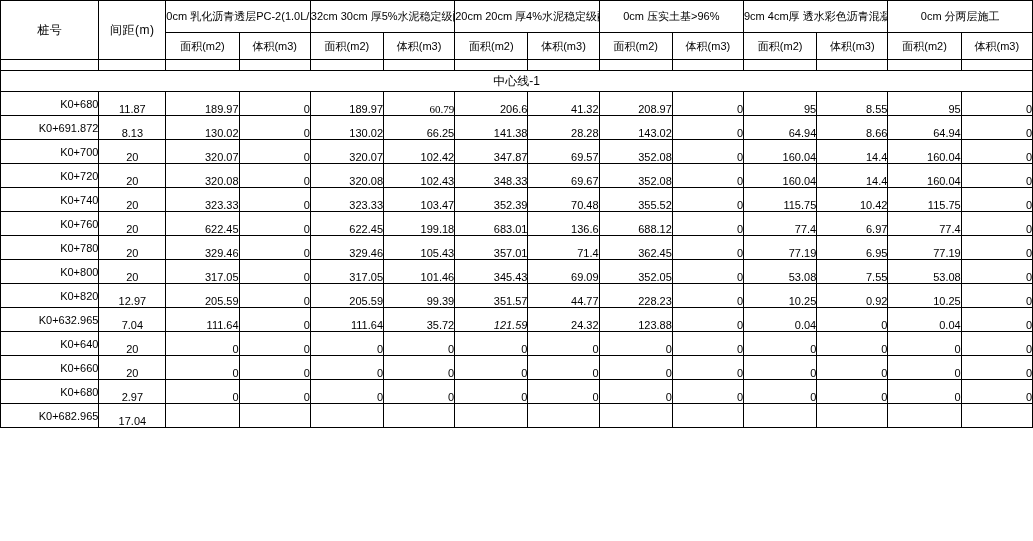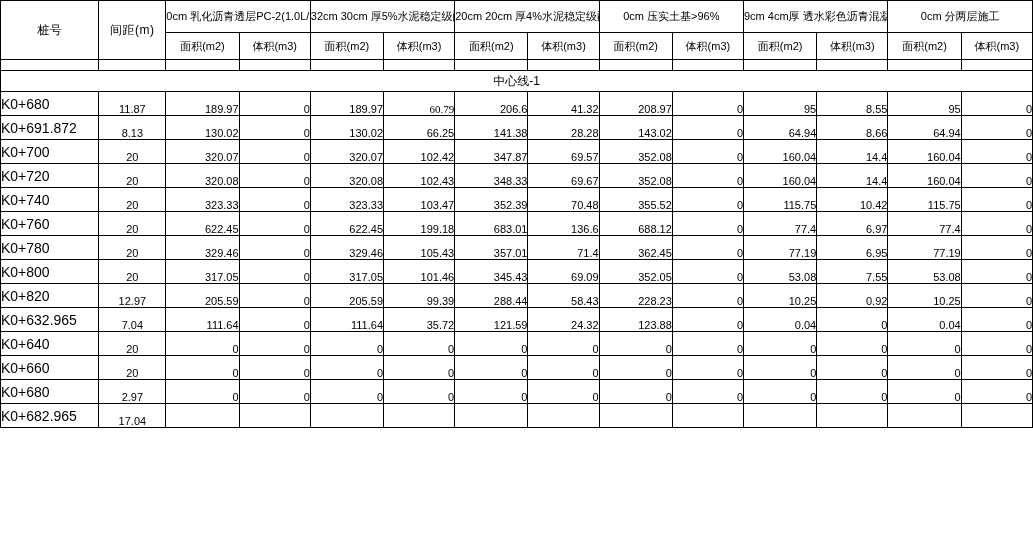--- a/index.html
+++ b/index.html
@@ -48,22 +48,22 @@
   .hdr-sub {
     text-align: center;
     font-size: 11px;
   }
   .sec-row td {
     text-align: center;
     font-size: 12px;
     height: 20px;
   }
   .pile {
-    text-align: left;
-    font-size: 14px;
+    text-align: right;
+    font-size: 11px;
   }
   .num {
     text-align: right;
     padding-right: 4px;
     font-size: 11px;
   }
   .row-h {
     height: 24px;
   }
 </style>
@@ -262,37 +262,37 @@
           <td class="num" style="vertical-align: bottom;">53.08</td>
           <td class="num" style="vertical-align: bottom;">0</td>
         </tr>
         <tr class="row-h">
           <td class="pile">K0+820</td>
           <td class="num" style="text-align: center; vertical-align: bottom;">12.97</td>
           <td class="num" style="vertical-align: bottom;">205.59</td>
           <td class="num" style="vertical-align: bottom;">0</td>
           <td class="num" style="vertical-align: bottom;">205.59</td>
           <td class="num" style="vertical-align: bottom;">99.39</td>
-          <td class="num" style="vertical-align: bottom;">288.44</td>
-          <td class="num" style="vertical-align: bottom;">58.43</td>
+          <td class="num" style="vertical-align: bottom;">351.57</td>
+          <td class="num" style="vertical-align: bottom;">44.77</td>
           <td class="num" style="vertical-align: bottom;">228.23</td>
           <td class="num" style="vertical-align: bottom;">0</td>
           <td class="num" style="vertical-align: bottom;">10.25</td>
           <td class="num" style="vertical-align: bottom;">0.92</td>
           <td class="num" style="vertical-align: bottom;">10.25</td>
           <td class="num" style="vertical-align: bottom;">0</td>
         </tr>
         <tr class="row-h">
           <td class="pile">K0+632.965</td>
           <td class="num" style="text-align: center; vertical-align: bottom;">7.04</td>
           <td class="num" style="vertical-align: bottom;">111.64</td>
           <td class="num" style="vertical-align: bottom;">0</td>
           <td class="num" style="vertical-align: bottom;">111.64</td>
           <td class="num" style="vertical-align: bottom;">35.72</td>
-          <td class="num" style="vertical-align: bottom;">121.59</td>
+          <td class="num" style="vertical-align: bottom; font-style: italic;">121.59</td>
           <td class="num" style="vertical-align: bottom;">24.32</td>
           <td class="num" style="vertical-align: bottom;">123.88</td>
           <td class="num" style="vertical-align: bottom;">0</td>
           <td class="num" style="vertical-align: bottom;">0.04</td>
           <td class="num" style="vertical-align: bottom;">0</td>
           <td class="num" style="vertical-align: bottom;">0.04</td>
           <td class="num" style="vertical-align: bottom;">0</td>
         </tr>
         <tr class="row-h">
           <td class="pile">K0+640</td>

